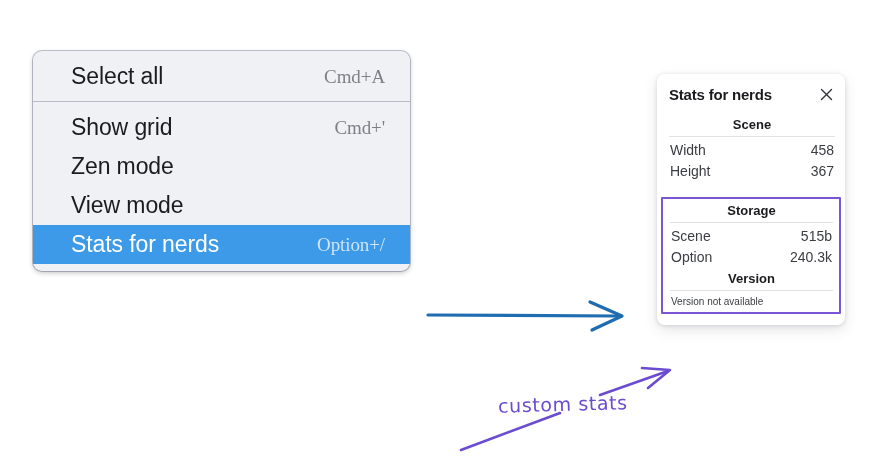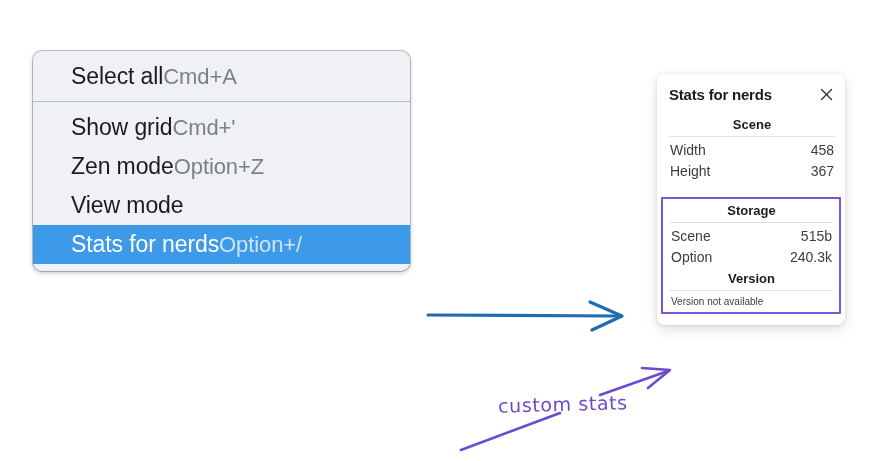--- a/index.html
+++ b/index.html
@@ -30,37 +30,38 @@
   }
   .menu-group { padding: 0; }
   .menu-sep {
     height: 1px;
     background: #b4bcc9;
     margin: 5px 0 6px 0;
   }
   .menu-item {
     display: flex;
     align-items: center;
-    justify-content: flex-start;
+    justify-content: space-between;
     height: 39px;
     padding: 0 25px 0 38px;
     box-sizing: border-box;
     cursor: default;
   }
   .menu-item .mi-label {
     font-size: 23px;
     color: #1b1c1e;
     letter-spacing: -0.1px;
     white-space: nowrap;
   }
   .menu-item .mi-shortcut {
-    font-size: 22px;
+    font-size: 19px;
     color: #7c8088;
     white-space: nowrap;
     letter-spacing: -0.1px;
+    font-family: Liberation Serif, serif;
   }
   .menu-item.selected {
     background: #3d9ae8;
   }
   .menu-item.selected .mi-label { color: #ffffff; }
   .menu-item.selected .mi-shortcut { color: #cfe4f7; }
 
   
   #stats-panel {
     position: absolute;
@@ -161,21 +162,20 @@
 
   <div class="menu-sep"></div>
 
   <div class="menu-group">
     <div class="menu-item">
       <span class="mi-label">Show grid</span>
       <span class="mi-shortcut">Cmd+'</span>
     </div>
     <div class="menu-item">
       <span class="mi-label">Zen mode</span>
-      <span class="mi-shortcut">Option+Z</span>
     </div>
     <div class="menu-item">
       <span class="mi-label">View mode</span>
     </div>
     <div class="menu-item selected">
       <span class="mi-label">Stats for nerds</span>
       <span class="mi-shortcut">Option+/</span>
     </div>
   </div>
 

